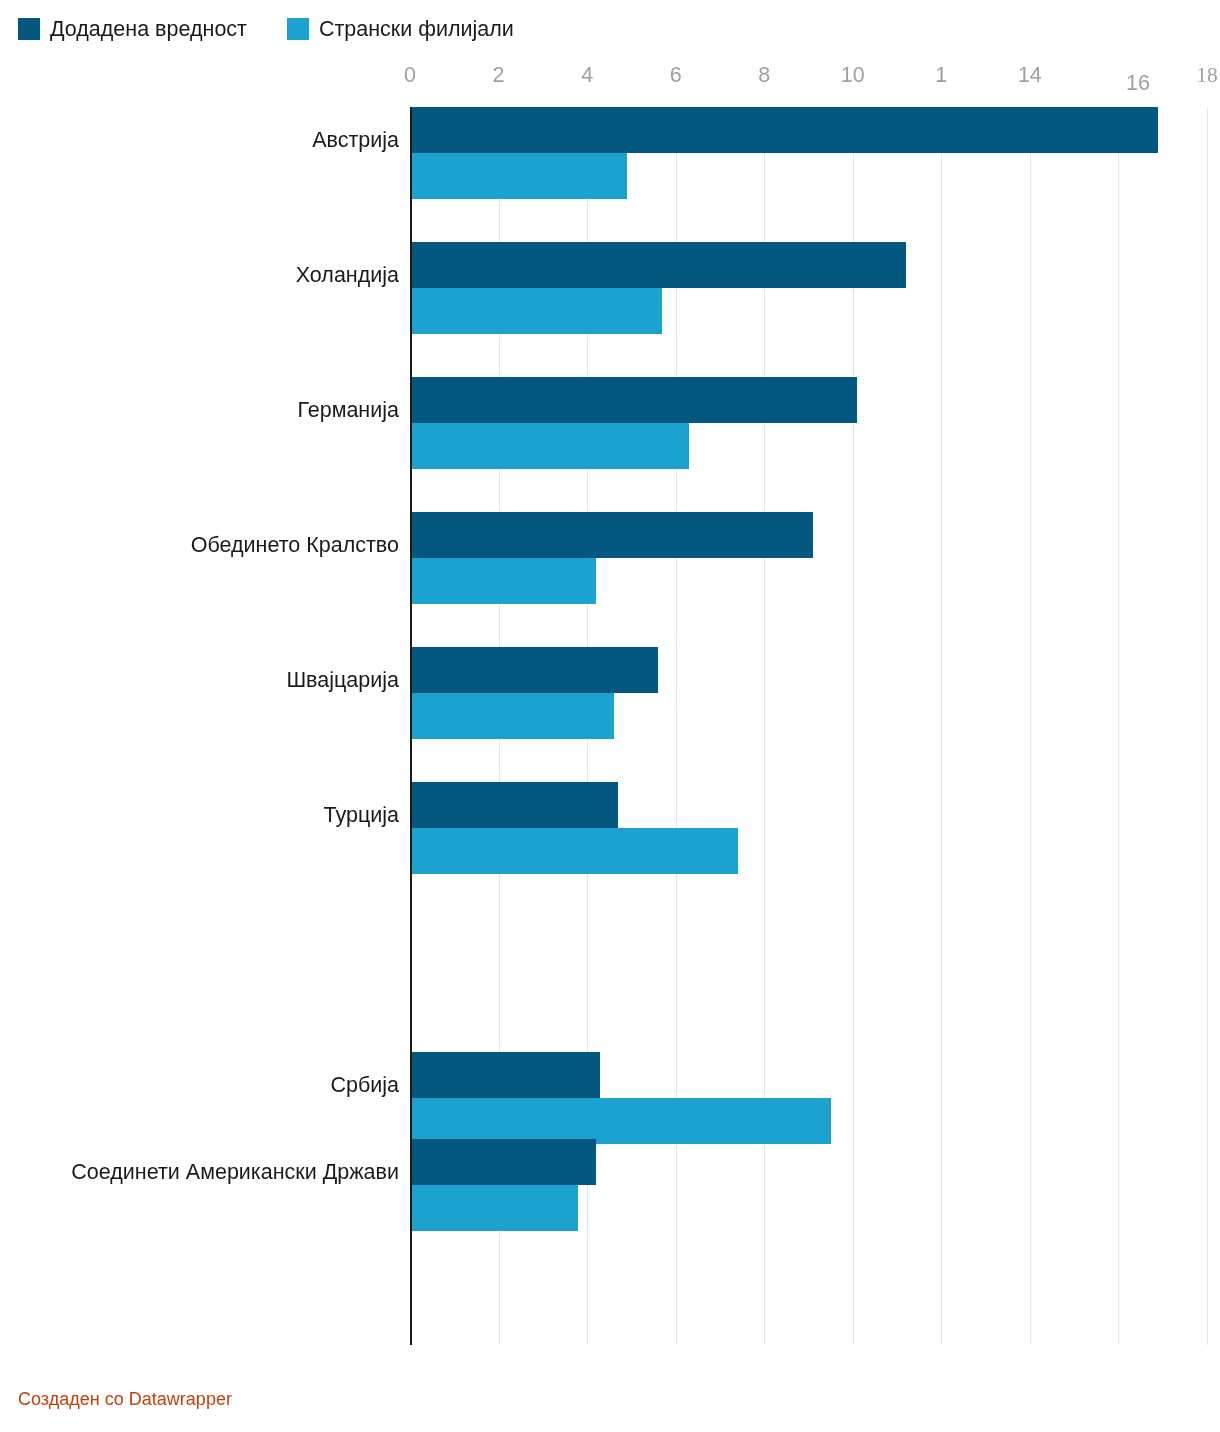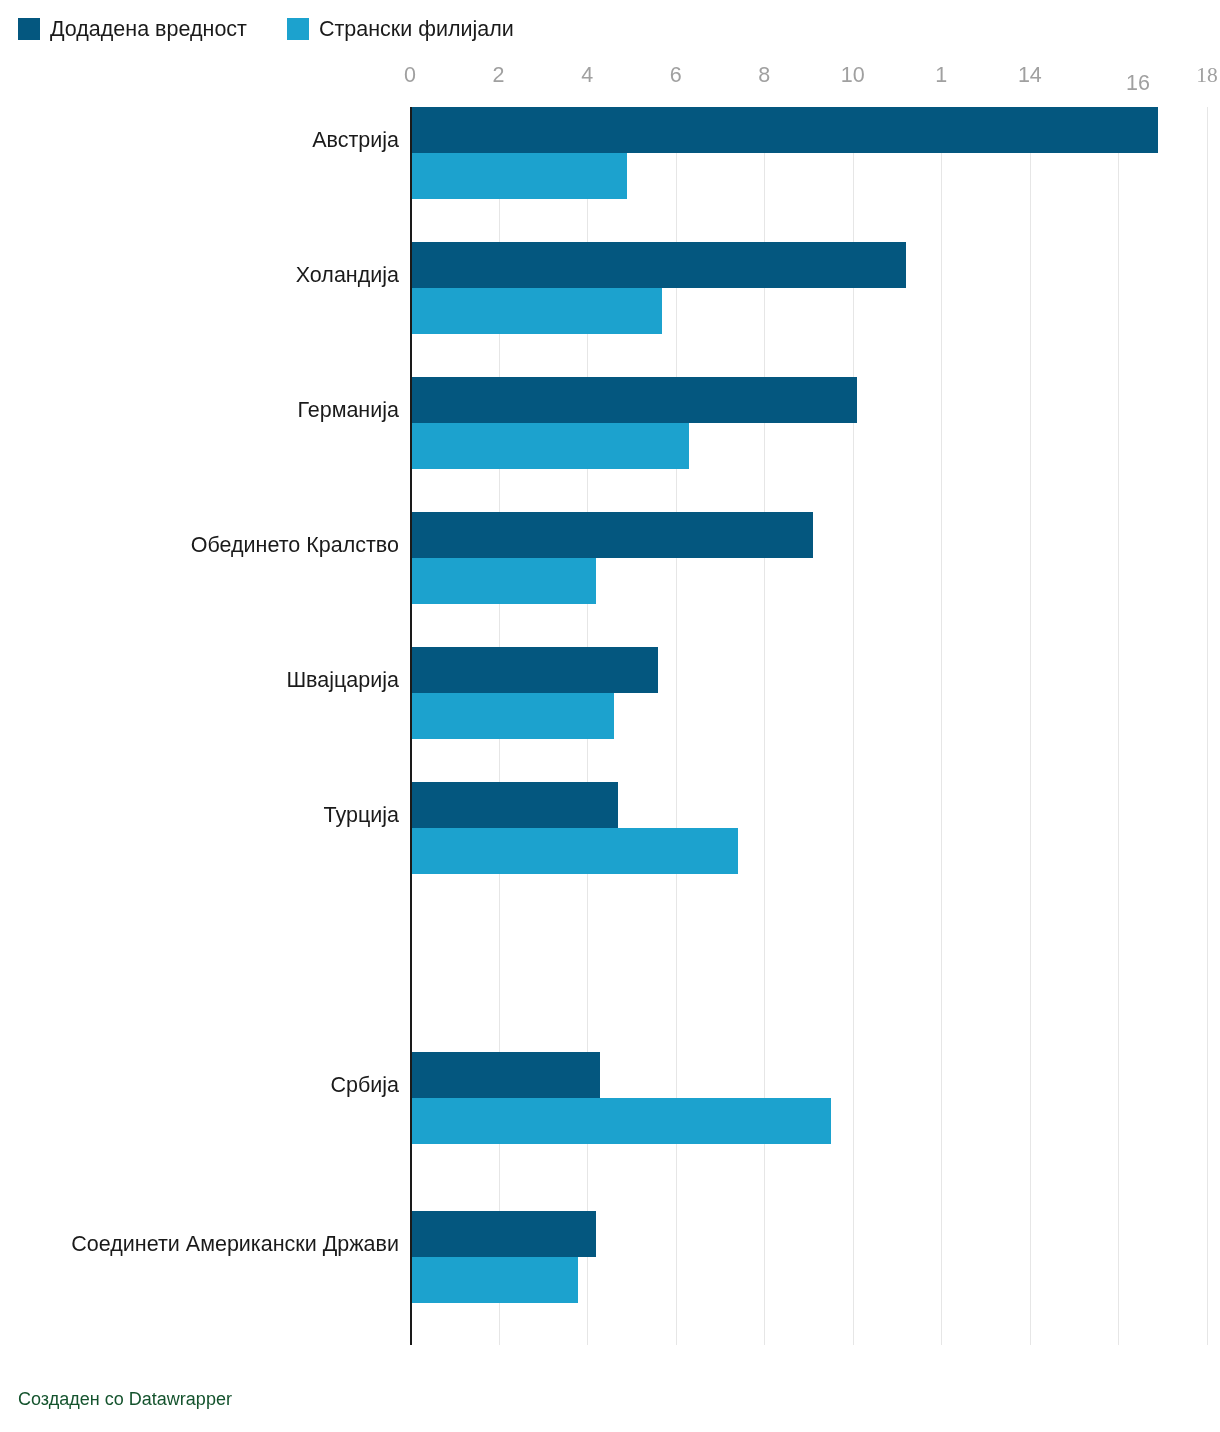--- a/index.html
+++ b/index.html
@@ -110,21 +110,21 @@
     white-space: nowrap;
     padding-right: 10px;
   }
 
   
   #footer {
     position: absolute;
     left: 18px;
     bottom: 22px;
     font-size: 18px;
-    color: #14532d;
+    color: #c2410c;
   }
 </style>
 </head>
 <body>
 
 <div id="legend">
     <div class="legend-item">
       <span class="legend-swatch" style="background: rgb(4, 87, 127);"></span>
       <span class="legend-label">Додадена вредност</span>
     </div>
@@ -186,21 +186,21 @@
       <div class="group" style="top: 675px;">
         <div class="bar primary" style="width: 208.106px; background: rgb(4, 87, 127);"></div>
         <div class="bar secondary" style="width: 327.656px; background: rgb(28, 162, 206);"></div>
         <div class="cat-label" style="top: 20px; right: 798px;">Турција</div>
       </div>
       <div class="group" style="top: 945px;">
         <div class="bar primary" style="width: 190.394px; background: rgb(4, 87, 127);"></div>
         <div class="bar secondary" style="width: 420.639px; background: rgb(28, 162, 206);"></div>
         <div class="cat-label" style="top: 20px; right: 798px;">Србија</div>
       </div>
-      <div class="group" style="top: 1104px;">
+      <div class="group" style="top: 1032px;">
         <div class="bar primary" style="width: 185.967px; background: rgb(4, 87, 127);"></div>
         <div class="bar secondary" style="width: 168.256px; background: rgb(28, 162, 206);"></div>
         <div class="cat-label" style="top: 20px; right: 798px;">Соединети Американски Држави</div>
       </div>
     </div>
 </div>
 
 <div id="footer">Создаден со Datawrapper</div>
 
 </body></html>

